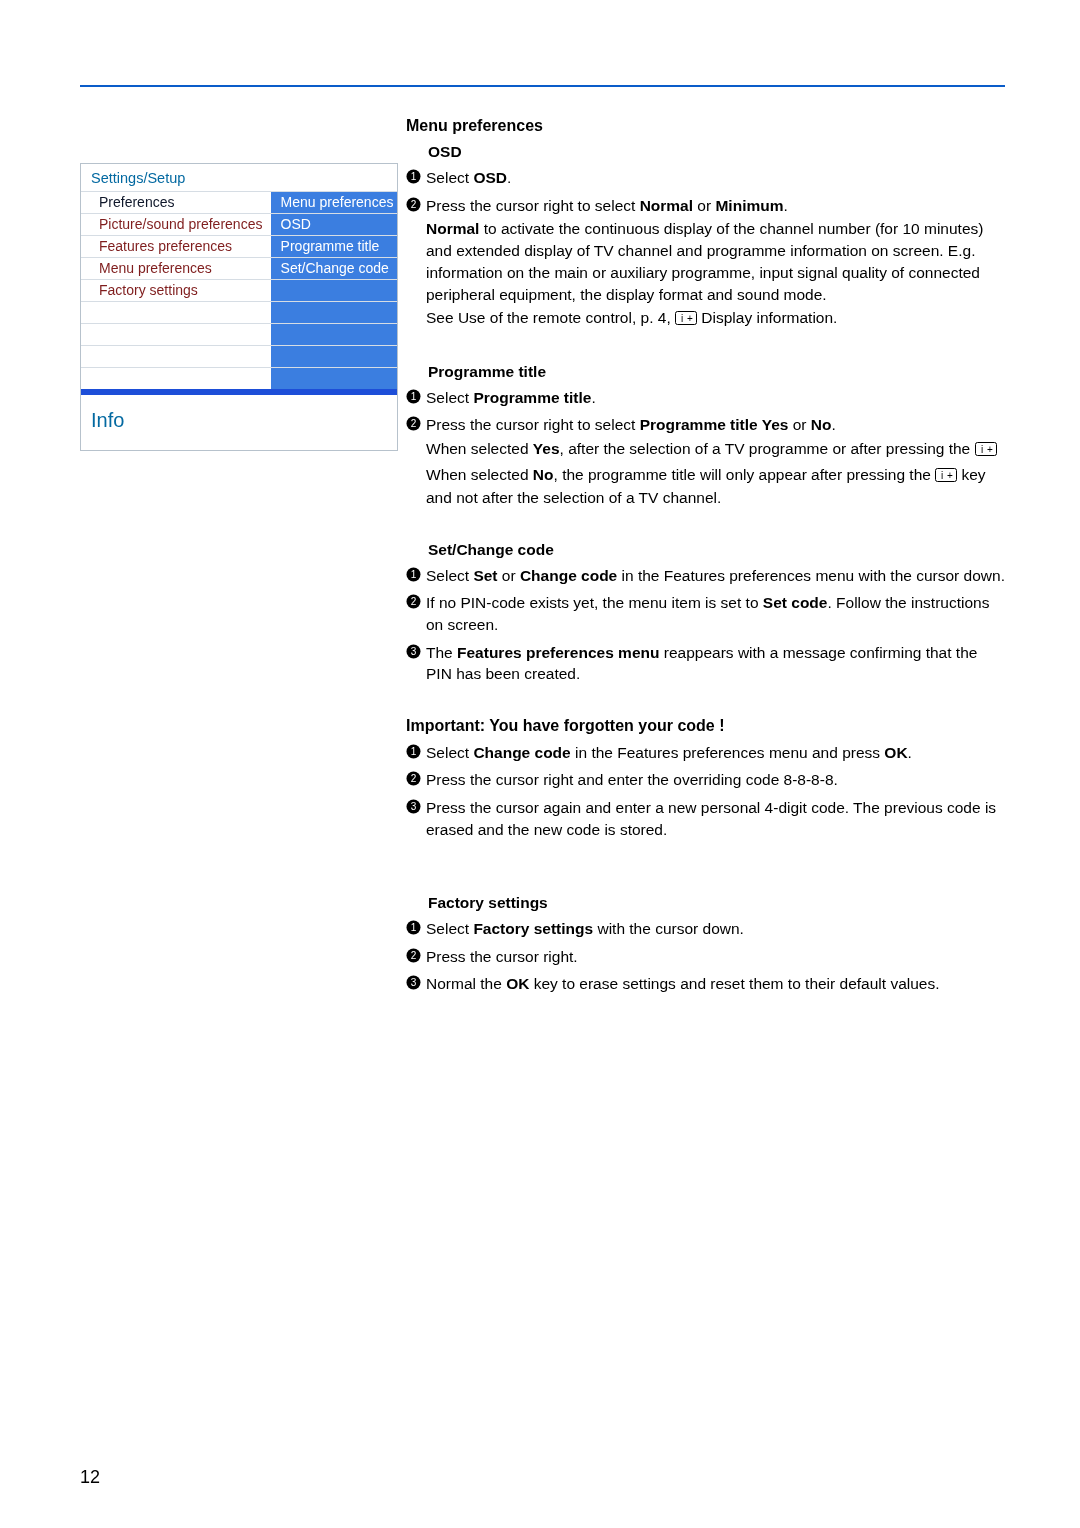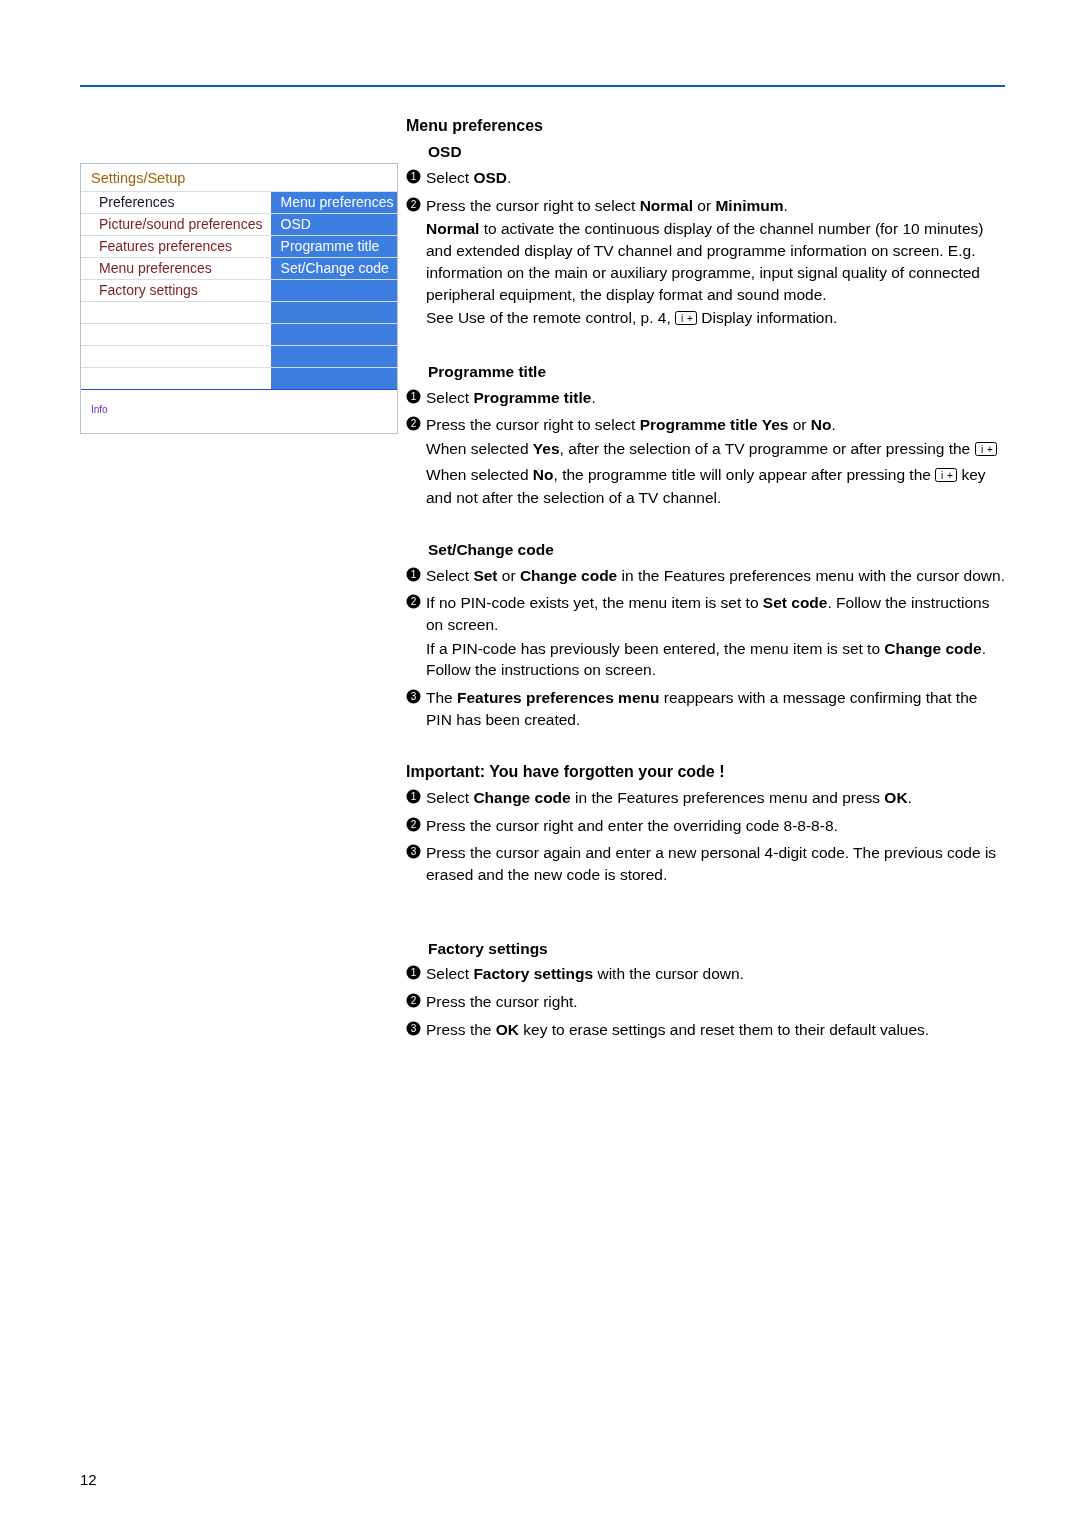--- a/index.html
+++ b/index.html
@@ -4,42 +4,42 @@
 <style>
   * { box-sizing: border-box; margin: 0; padding: 0; }
   html, body { width: 1080px; height: 1528px; background: #fff; font-family: "Gill Sans", "Gill Sans MT", "Segoe UI", Arial, sans-serif; color: #000; }
   .page { position: relative; width: 1080px; height: 1528px; padding: 85px 75px 40px 80px; }
   .rule { position: absolute; top: 85px; left: 80px; right: 75px; height: 2px; background: #0a5cc9; }
   .cols { display: flex; margin-top: 30px; }
   .left { width: 318px; flex: 0 0 318px; padding-top: 48px; }
   .right { flex: 1; padding-left: 8px; font-size: 15.5px; line-height: 1.4; }
   
   .tvbox { border: 1px solid #b7c2cc; background: #fff; font-size: 14px; }
-  .tv-title { padding: 6px 10px 5px 10px; color: #a16207; font-size: 14.5px; }
+  .tv-title { padding: 6px 10px 5px 10px; color: #0369a1; font-size: 14.5px; }
   .tv-rows { }
   .tv-row { display: flex; border-top: 1px solid #d6dde4; height: 22px; }
   .tv-row .l { width: 60%; padding: 2px 0 0 18px; color: #7f1d1d; }
   .tv-row .r { width: 40%; padding: 2px 0 0 10px; background: #3b7ee0; color: #fff; }
   .tv-row.head .l { color: #0f172a; }
   .tv-row.head .r { background: #3b7ee0; color: #fff; }
   .tv-row.empty .l { }
-  .tv-info { border-top: 1px solid #1d4ed8; padding: 14px 0 18px 10px; color: #6d28d9; font-size: 10px; }
+  .tv-info { border-top: 6px solid #1d4ed8; padding: 14px 0 18px 10px; color: #0369a1; font-size: 20px; }
   
   .h1 { font-weight: bold; margin-bottom: 4px; font-size: 16px; }
   .subh { font-weight: bold; margin-left: 22px; margin-bottom: 4px; font-size: 15.5px; }
   .sect { margin-top: 28px; }
   .sect .subh { margin-left: 22px; }
   .step { display: flex; margin-bottom: 4px; padding-left: 0; }
   .num { flex: 0 0 20px; width: 20px; height: 16px; margin-top: 2px; }
   .num svg { display: block; }
   .stepbody { flex: 1; }
   .stepbody p { margin-bottom: 2px; }
   b { font-weight: bold; }
   .info-icon { display: inline-block; vertical-align: -2px; }
-  .pagenum { position: absolute; bottom: 40px; left: 80px; font-size: 15px; }
+  .pagenum { position: absolute; bottom: 40px; left: 80px; font-size: 18px; }
 </style>
 </head>
 <body>
 
 <div class="page">
   <div class="rule"></div>
 
   <div class="cols">
 
     <div class="left">
@@ -171,21 +171,20 @@
         </div>
         <div class="step">
           <div class="num">
               <svg width="15" height="15">
                 <circle cx="7.5" cy="7.5" r="7" fill="#000"></circle>
                 <text x="7.5" y="11" text-anchor="middle" font-size="10" fill="#fff" font-family="Arial">2</text>
               </svg>
             </div>
           <div class="stepbody">
             <p><span>If no PIN-code exists yet, the menu item is set to </span><b>Set code</b><span>. Follow the instructions on screen.</span></p>
-            <p><span>If a PIN-code has previously been entered, the menu item is set to </span><b>Change code</b><span>. Follow the instructions on screen.</span></p>
           </div>
         </div>
         <div class="step">
           <div class="num">
               <svg width="15" height="15">
                 <circle cx="7.5" cy="7.5" r="7" fill="#000"></circle>
                 <text x="7.5" y="11" text-anchor="middle" font-size="10" fill="#fff" font-family="Arial">3</text>
               </svg>
             </div>
           <div class="stepbody">
@@ -256,21 +255,21 @@
             </div>
         </div>
         <div class="step">
           <div class="num">
               <svg width="15" height="15">
                 <circle cx="7.5" cy="7.5" r="7" fill="#000"></circle>
                 <text x="7.5" y="11" text-anchor="middle" font-size="10" fill="#fff" font-family="Arial">3</text>
               </svg>
             </div>
           <div class="stepbody">
-              <p><span>Press the </span><b>OK</b><span> key to erase settings and reset them to their default values.</span></p>
+              <p><span>Normal the </span><b>OK</b><span> key to erase settings and reset them to their default values.</span></p>
             </div>
         </div>
       </div>
 
     </div>
   </div>
 
   <div class="pagenum">12</div>
 </div>
 

